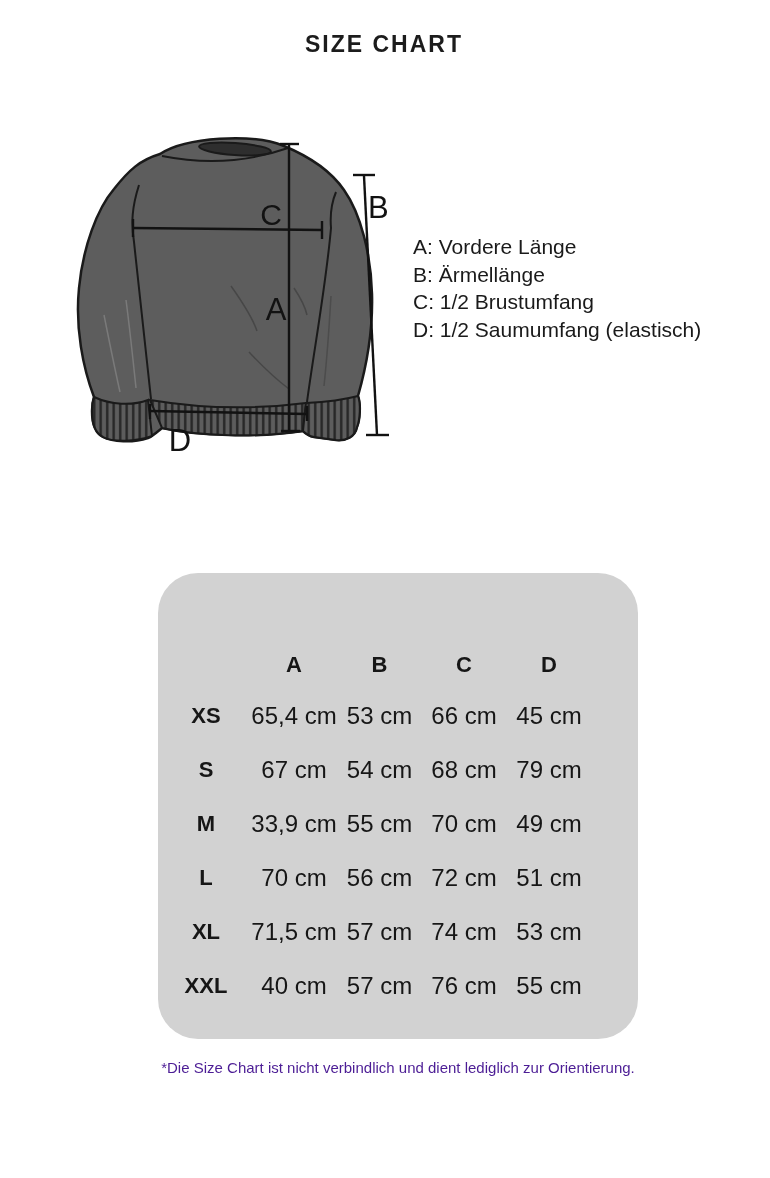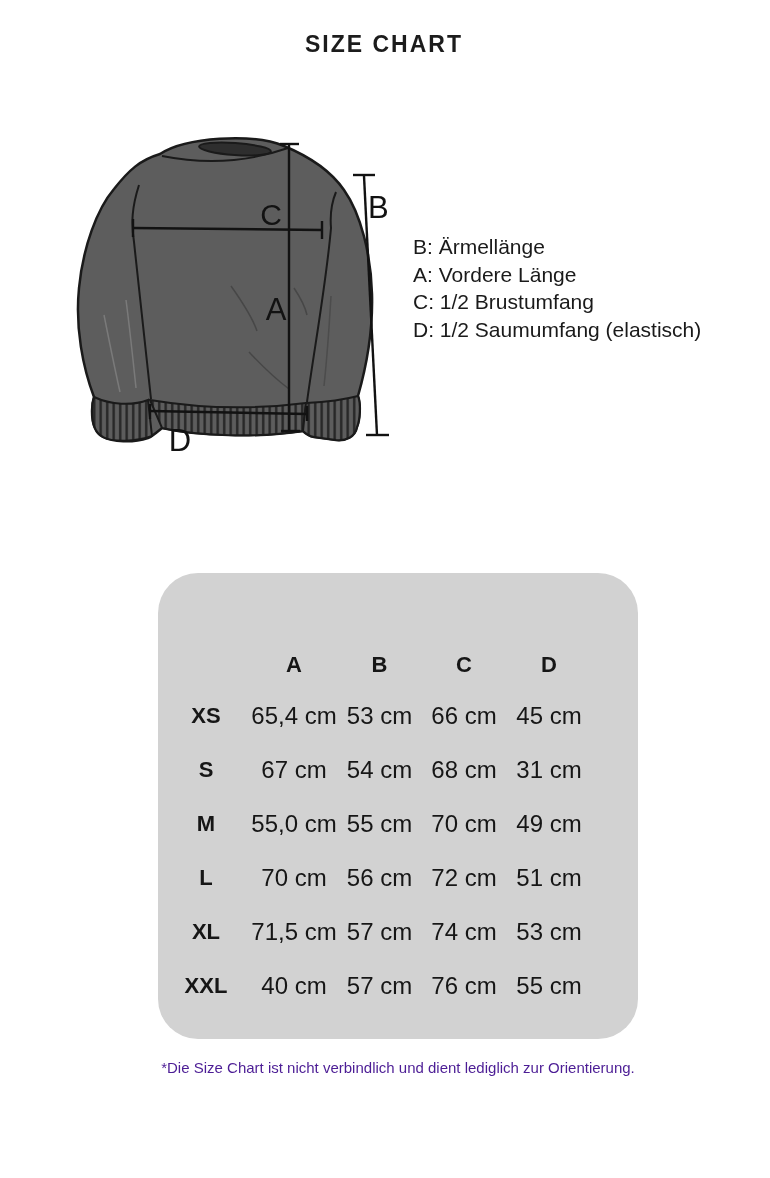--- a/index.html
+++ b/index.html
@@ -152,22 +152,22 @@
       <path d="M 307 406 L 307 421"></path>
     </g>
 
     <text x="271" y="225" font-size="30" text-anchor="middle">C</text>
     <text x="276" y="320" font-size="31" text-anchor="middle">A</text>
     <text x="368" y="218" font-size="31" text-anchor="start">B</text>
     <text x="180" y="451" font-size="31" text-anchor="middle">D</text>
   </svg>
 
   <div class="legend">
+    <div>A: Vordere Länge</div>
     <div>B: Ärmellänge</div>
-    <div>A: Vordere Länge</div>
     <div>C: 1/2 Brustumfang</div>
     <div>D: 1/2 Saumumfang (elastisch)</div>
   </div>
 
   <div class="size-table">
     <div class="trow head">
       <div class="cell"></div>
       <div class="cell col-head">A</div>
       <div class="cell col-head">B</div>
       <div class="cell col-head">C</div>
@@ -179,25 +179,25 @@
           <div class="cell value">65,4 cm</div>
           <div class="cell value">53 cm</div>
           <div class="cell value">66 cm</div>
           <div class="cell value">45 cm</div>
         </div>
         <div class="trow body">
           <div class="cell size-label">S</div>
           <div class="cell value">67 cm</div>
           <div class="cell value">54 cm</div>
           <div class="cell value">68 cm</div>
-          <div class="cell value">31 cm</div>
+          <div class="cell value">79 cm</div>
         </div>
         <div class="trow body">
           <div class="cell size-label">M</div>
-          <div class="cell value">55,0 cm</div>
+          <div class="cell value">33,9 cm</div>
           <div class="cell value">55 cm</div>
           <div class="cell value">70 cm</div>
           <div class="cell value">49 cm</div>
         </div>
         <div class="trow body">
           <div class="cell size-label">L</div>
           <div class="cell value">70 cm</div>
           <div class="cell value">56 cm</div>
           <div class="cell value">72 cm</div>
           <div class="cell value">51 cm</div>

